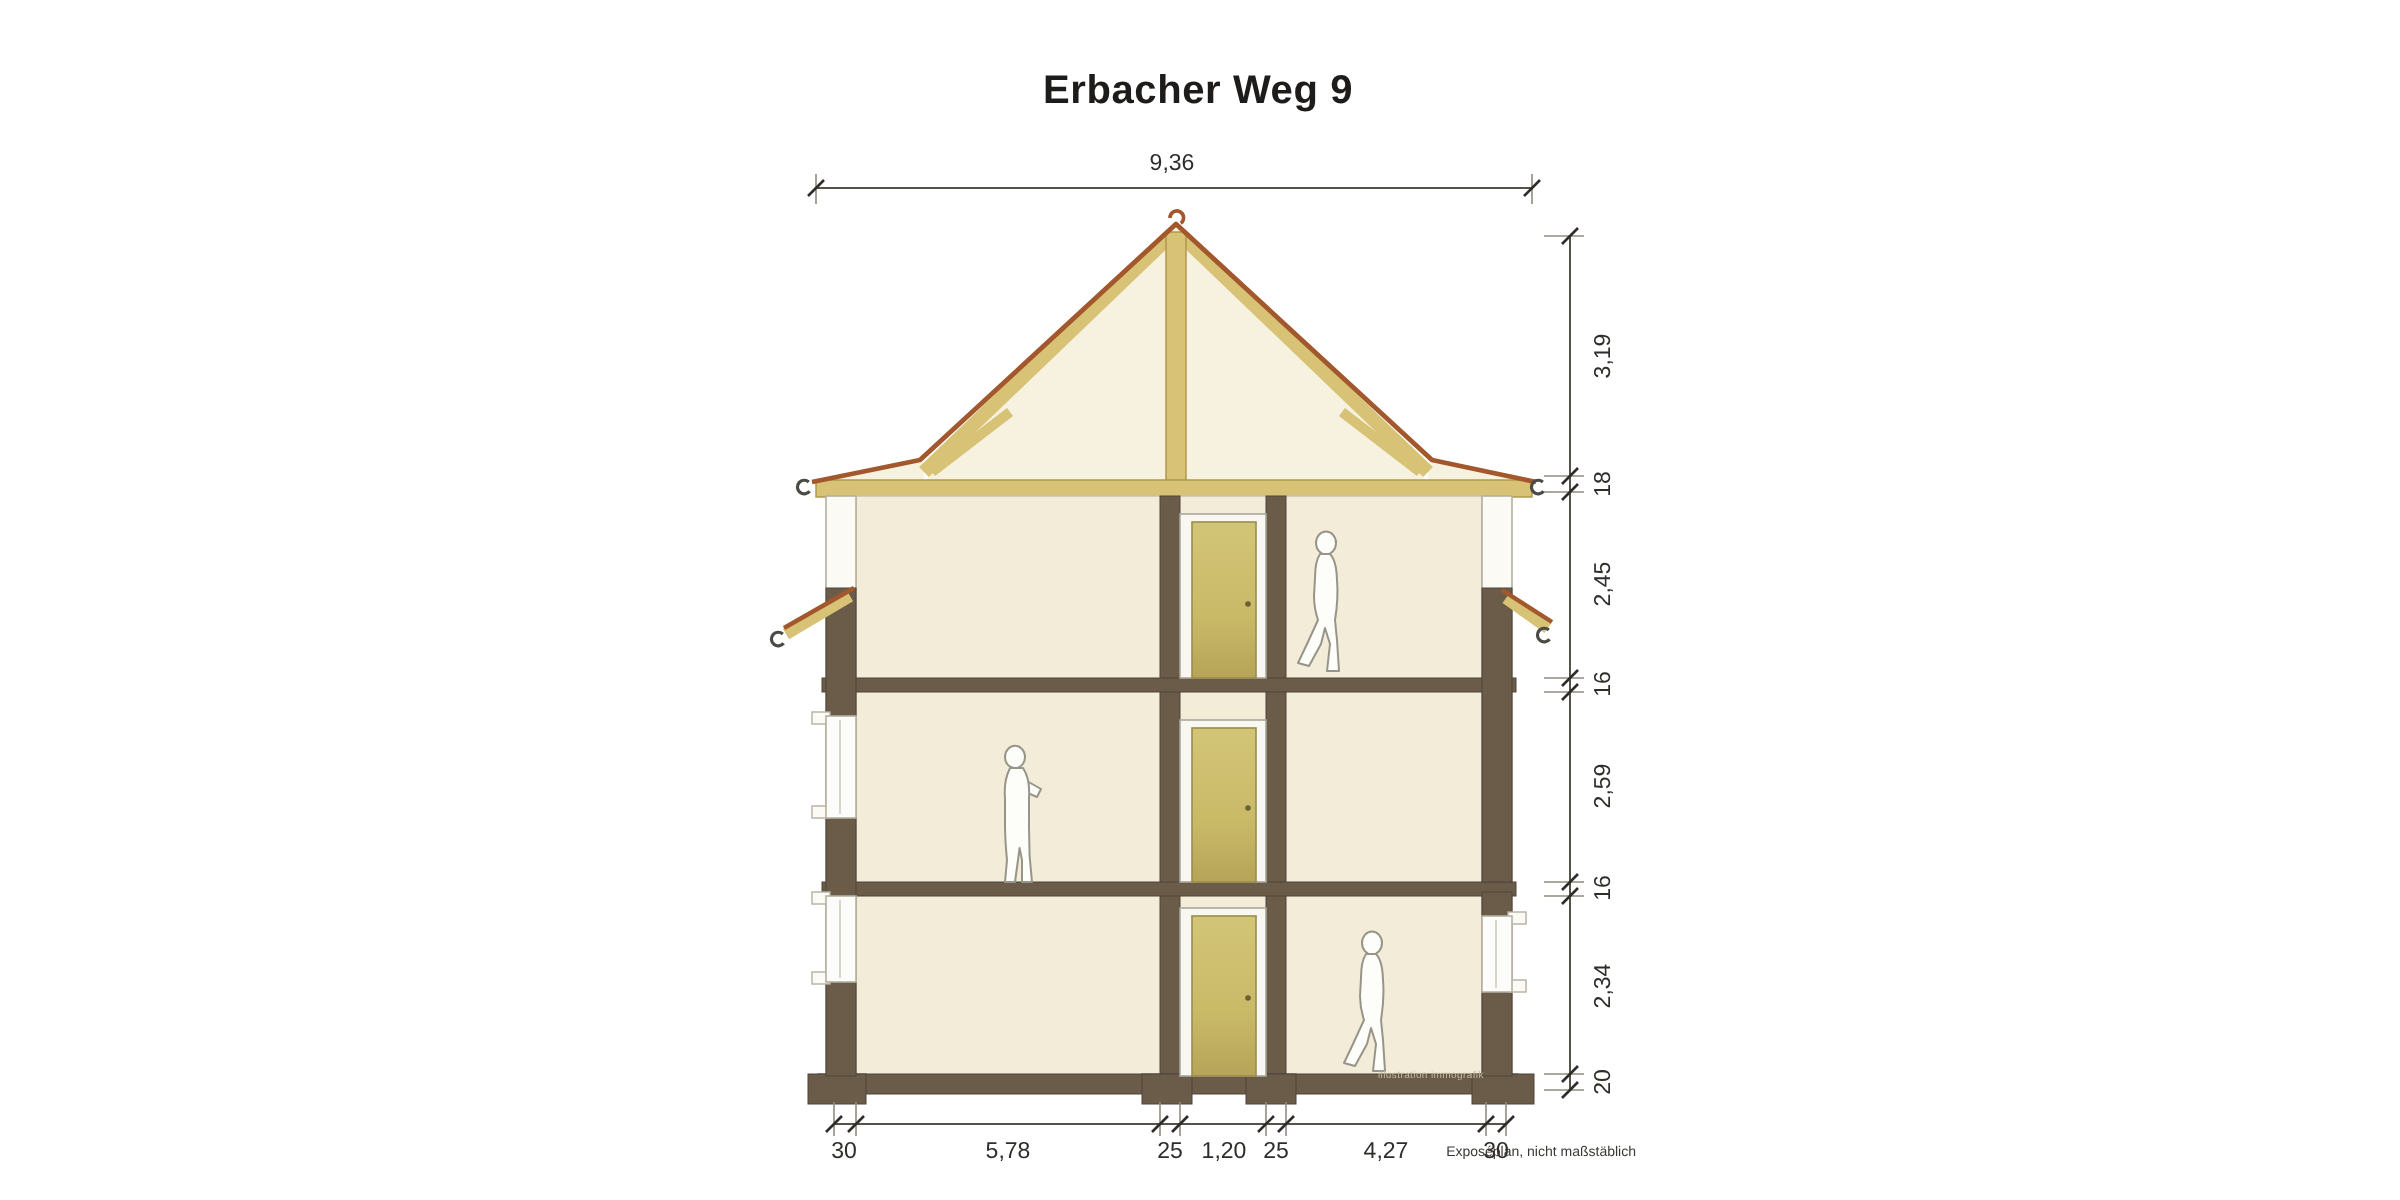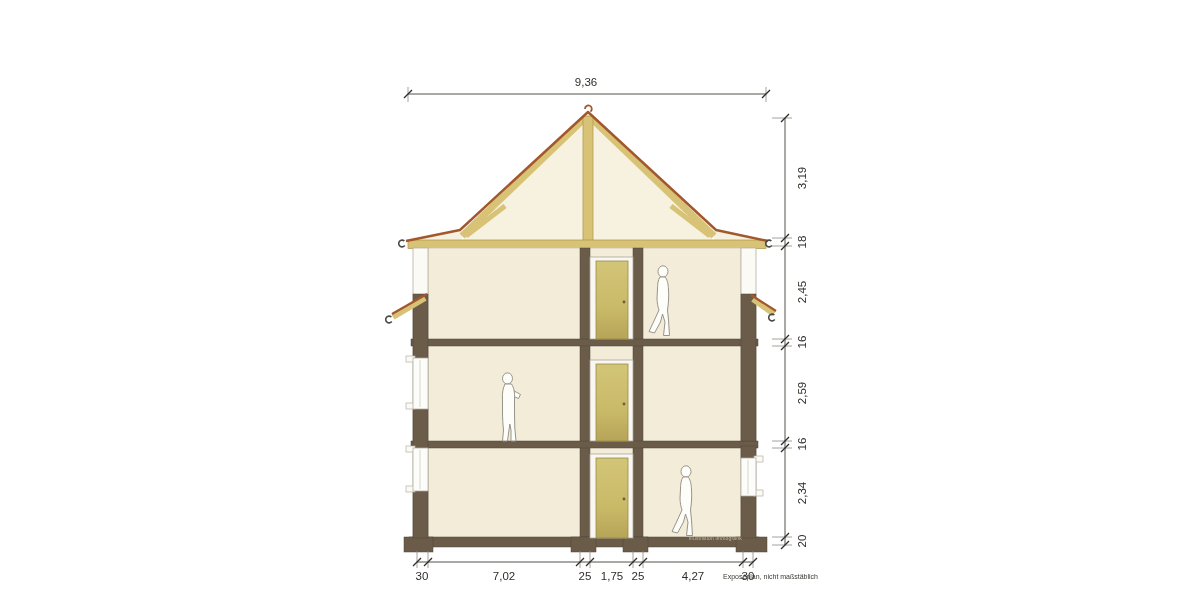--- a/index.html
+++ b/index.html
@@ -23,20 +23,21 @@
   .watermark{
     position:absolute;left:689px;top:535px;font-size:5px;color:#c6bAA0;
     color:#c6ba9f;letter-spacing:.2px;white-space:nowrap;
   }
 </style>
 </head>
 <body>
 
 <div class="canvas">
 
+  <div class="page-title">Erbacher Weg 9</div>
 
   <svg class="drawing-svg" width="1200" height="600" viewBox="0 0 1200 600">
     <defs>
       <linearGradient id="doorGrad" x1="0" y1="0" x2="0" y2="1">
         <stop offset="0" stop-color="#d3c577"></stop>
         <stop offset="0.6" stop-color="#c9ba68"></stop>
         <stop offset="1" stop-color="#b6a458"></stop>
       </linearGradient>
       <g id="walker">
         <ellipse cx="17" cy="6.5" rx="5" ry="5.7" fill="#fdfdfa" stroke="#97948a" stroke-width="1"></ellipse>
@@ -174,22 +175,22 @@
   <span class="dim v" style="left:802px;top:178px">3,19</span>
   <span class="dim v" style="left:802px;top:242px">18</span>
   <span class="dim v" style="left:802px;top:292px">2,45</span>
   <span class="dim v" style="left:802px;top:342px">16</span>
   <span class="dim v" style="left:802px;top:393px">2,59</span>
   <span class="dim v" style="left:802px;top:444px">16</span>
   <span class="dim v" style="left:802px;top:493px">2,34</span>
   <span class="dim v" style="left:802px;top:541px">20</span>
 
   <span class="dim" style="left:422px;top:576px">30</span>
-  <span class="dim" style="left:504px;top:576px">7,02</span>
+  <span class="dim" style="left:504px;top:576px">5,78</span>
   <span class="dim" style="left:585px;top:576px">25</span>
-  <span class="dim" style="left:612px;top:576px">1,75</span>
+  <span class="dim" style="left:612px;top:576px">1,20</span>
   <span class="dim" style="left:638px;top:576px">25</span>
   <span class="dim" style="left:693px;top:576px">4,27</span>
   <span class="dim" style="left:748px;top:576px">30</span>
 
   <span class="note">Exposéplan, nicht maßstäblich</span>
   <span class="watermark">illustration immografik</span>
 </div>
 
 </body></html>

